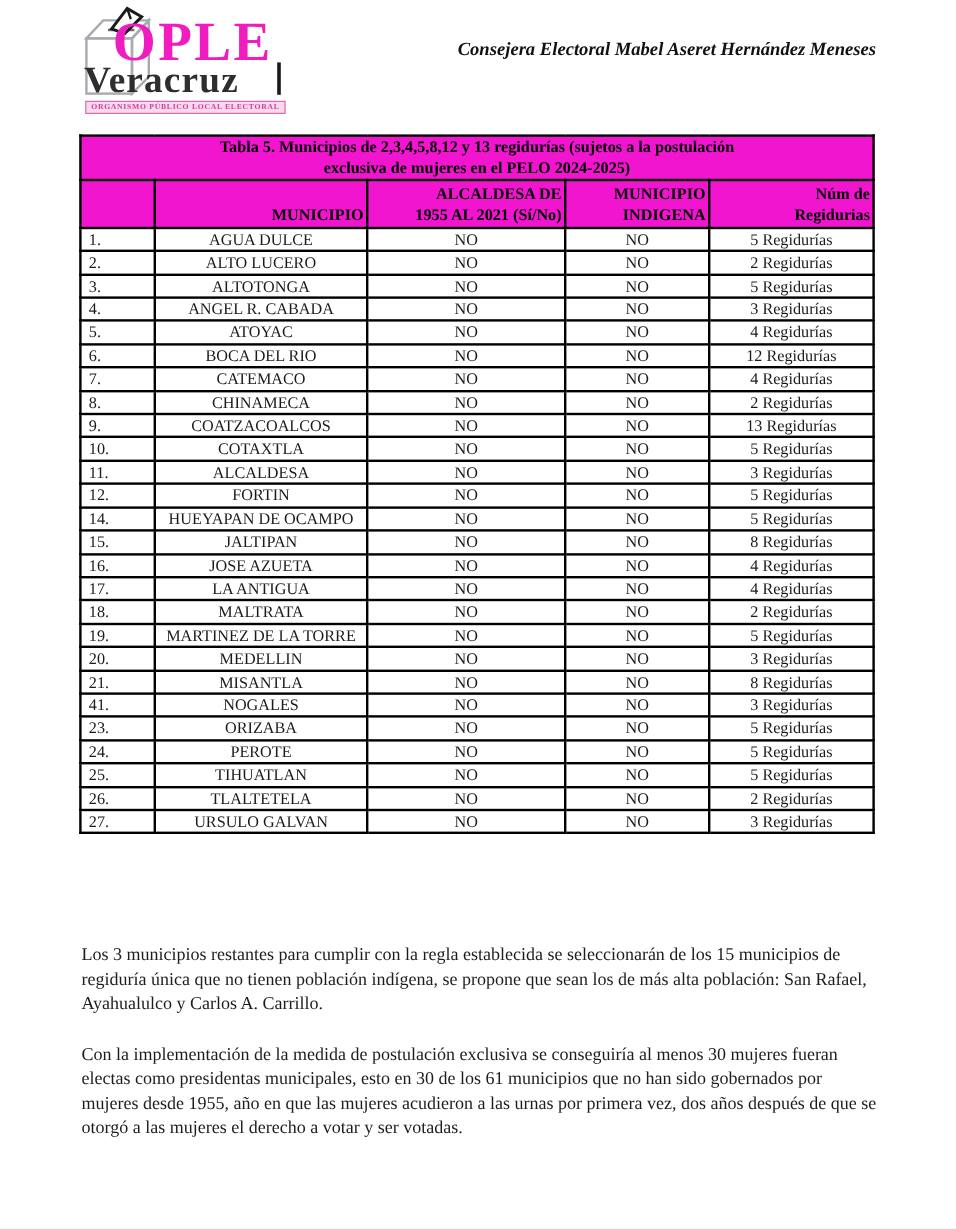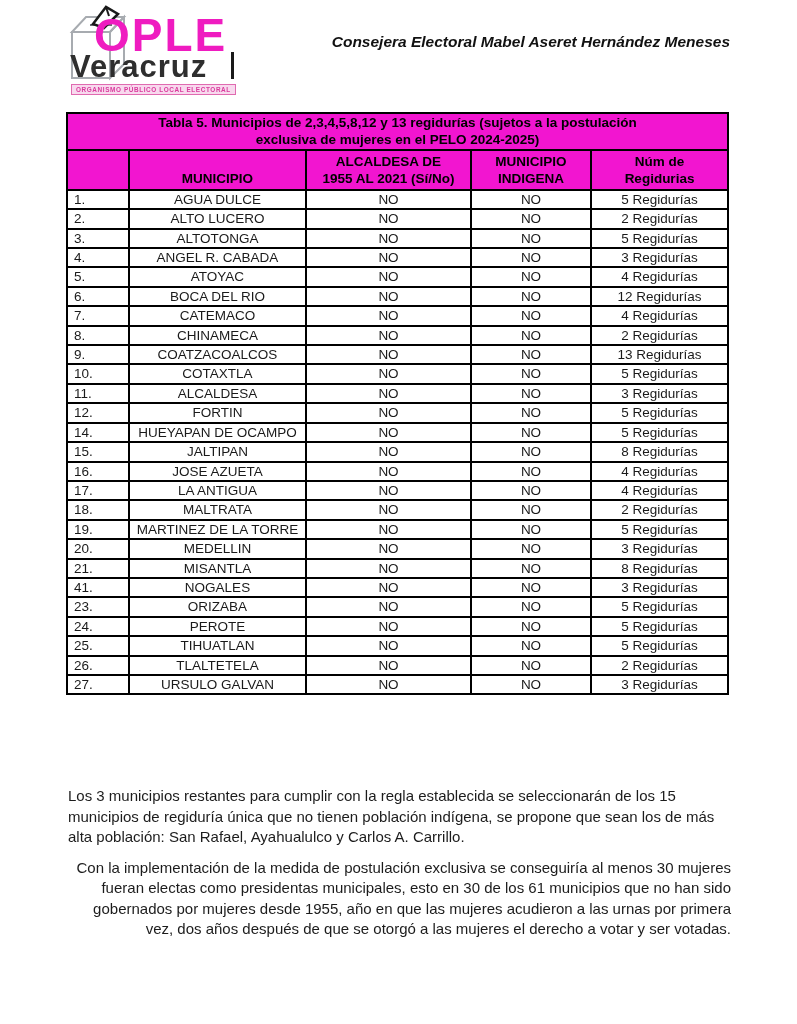--- a/index.html
+++ b/index.html
@@ -3,21 +3,21 @@
 <meta charset="utf-8">
 <style>
   * { margin: 0; padding: 0; box-sizing: border-box; }
   html, body { background: #e8e8e8; }
   .page {
     position: relative;
     width: 797px;
     height: 1024px;
     margin: 0 auto;
     background: #ffffff;
-    font-family: Liberation Sans, sans-serif;
+    font-family: Liberation Serif, serif;
     color: #1a1a1a;
     overflow: hidden;
   }
 
   
   .letterhead { position: absolute; left: 0; top: 0; width: 100%; height: 105px; }
   .logo { position: absolute; left: 68px; top: 4px; width: 170px; height: 94px; }
   .logo-box-svg { position: absolute; left: 0; top: 0; }
   .logo-ople {
     position: absolute; left: 26px; top: 8px;
@@ -57,34 +57,34 @@
   .doc-table col.c-reg { width: 137px; }
   .doc-table td, .doc-table th { border: 2px solid #000; }
   .title-cell {
     background: #f215d0; color: #000; font-weight: bold;
     font-size: 14.5px; line-height: 20px; text-align: center;
     padding: 4px 28px; white-space: pre-line;
   }
   .doc-table th {
     background: #f215d0; color: #000; font-weight: bold;
     font-size: 13.5px; line-height: 17px; vertical-align: bottom;
-    text-align: center; padding: 2px 2px; white-space: pre-line;
+    text-align: right; padding: 2px 2px; white-space: pre-line;
   }
   .doc-table td {
     font-size: 13.5px; line-height: 17.4px; padding: 0 2px;
     text-align: center; vertical-align: bottom;
   }
   .doc-table td.cell-num { text-align: left; padding-left: 6px; vertical-align: top; }
 
   
   .body-text {
     position: absolute; left: 68px; top: 786px; width: 663px;
     font-size: 15px; line-height: 20.5px; color: #1c1c1c;
   }
-  .body-text p + p { margin-top: 10px; text-align: right; }
+  .body-text p + p { margin-top: 21px; }
 </style>
 </head>
 <body>
 
 <div class="page">
 
   <div class="letterhead">
     <div class="logo">
       <svg class="logo-box-svg" width="64" height="82" viewBox="0 0 64 82">
 

